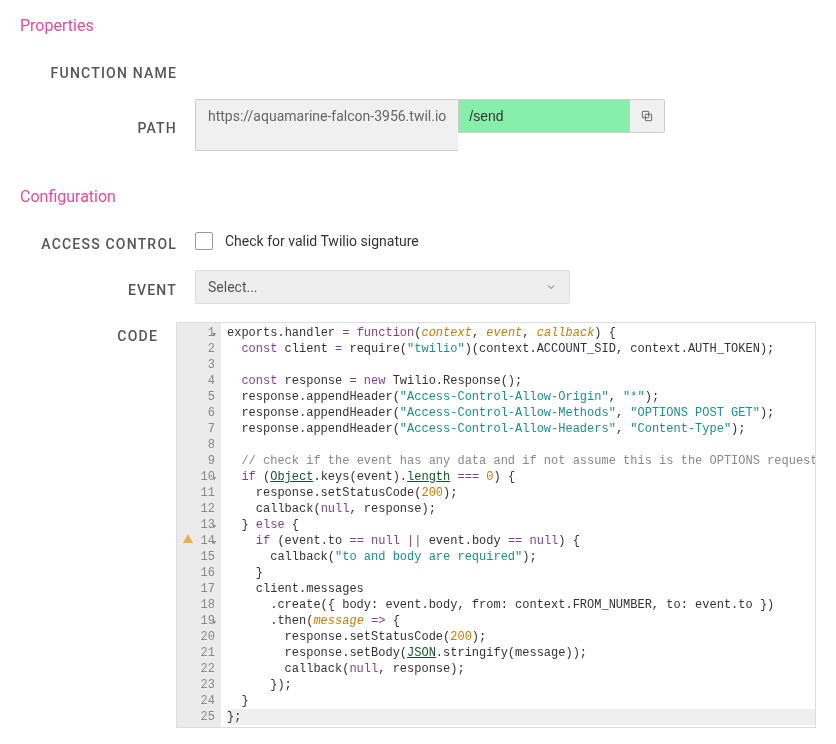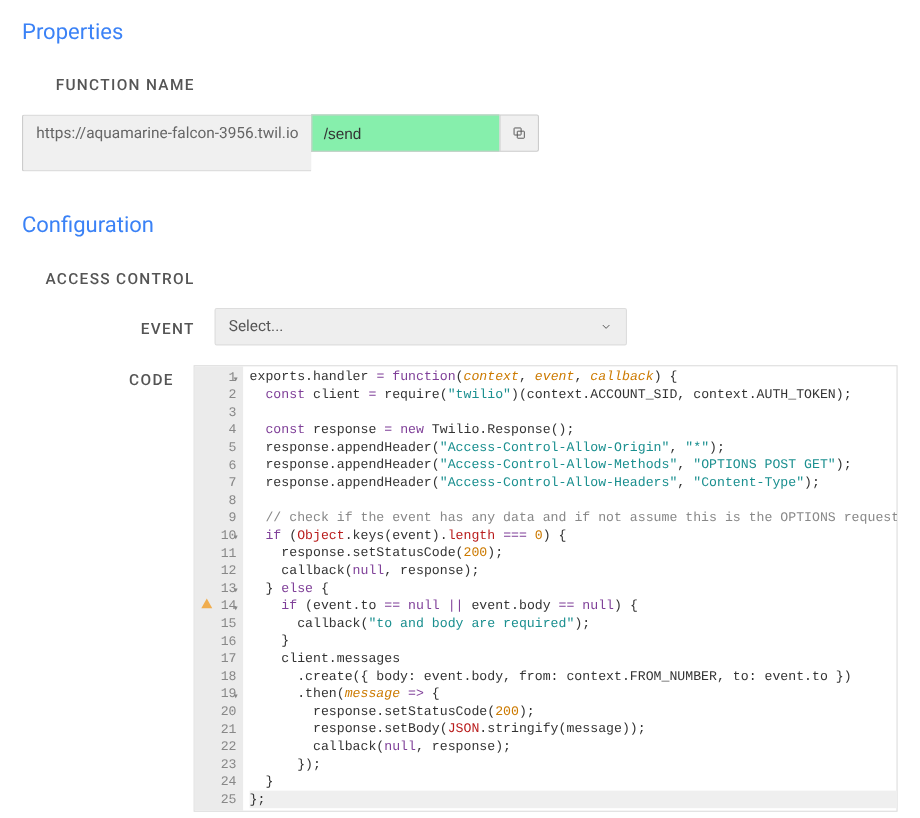--- a/index.html
+++ b/index.html
@@ -6,23 +6,23 @@
   body {
     margin: 0;
     padding: 16px 20px;
     font-family: -apple-system, BlinkMacSystemFont, "Segoe UI", Roboto, Helvetica, Arial, sans-serif;
     font-size: 14px;
     color: #222;
     background: #fff;
     width: 836px;
   }
   h2.section {
-    font-size: 20px;
+    font-size: 16px;
     font-weight: 400;
-    color: #3b82f6;
+    color: #ec4899;
     margin: 0 0 24px 0;
   }
   h2.section.config { margin-top: 36px; }
   .row {
     display: flex;
     align-items: center;
     margin-bottom: 18px;
   }
   .row.top { align-items: flex-start; }
   .label {
@@ -144,50 +144,55 @@
   }
   .cline { height: 16px; }
   .cline.hl { background: #efefef; }
   .k  { color: #7f3f98; margin-top: 48px; }   
   .fn { color: #333; }
   .s  { color: #1a8f8f; }   
   .n  { color: #cc7a00; }   
   .c  { color: #888; font-style: normal; } 
   .p  { color: #cc7a00; font-style: italic; }   
   .op { color: #7f3f98; }
-  .id { color: #b91c1c; }   
+  .id { color: #14532d; text-decoration: underline; }   
 </style>
 </head>
 <body>
 
 <h2 class="section">Properties</h2>
 
 <div class="row">
   <div class="label">FUNCTION NAME</div>
 </div>
 
 <div class="row">
+  <div class="label">PATH</div>
   <div class="field">
     <div class="path-group">
       <div class="path-base">https://aquamarine-falcon-3956.twil.io</div>
       <input class="path" type="text" value="/send" style="">
       <div class="copy-btn">
         <svg viewBox="0 0 24 24">
             <rect x="9" y="9" width="11" height="11" rx="1"></rect>
             <rect x="4" y="4" width="11" height="11" rx="1"></rect>
           </svg>
       </div>
     </div>
   </div>
 </div>
 
 <h2 class="section config">Configuration</h2>
 
 <div class="row">
   <div class="label">ACCESS CONTROL</div>
+  <div class="field">
+    <div class="checkbox"></div>
+    <span class="check-label">Check for valid Twilio signature</span>
+  </div>
 </div>
 
 <div class="row">
   <div class="label">EVENT</div>
   <div class="field">
     <div class="select">
       <span>Select...</span>
       <svg class="chev" viewBox="0 0 24 24">
           <path d="M6 9l6 6 6-6"></path>
         </svg>

